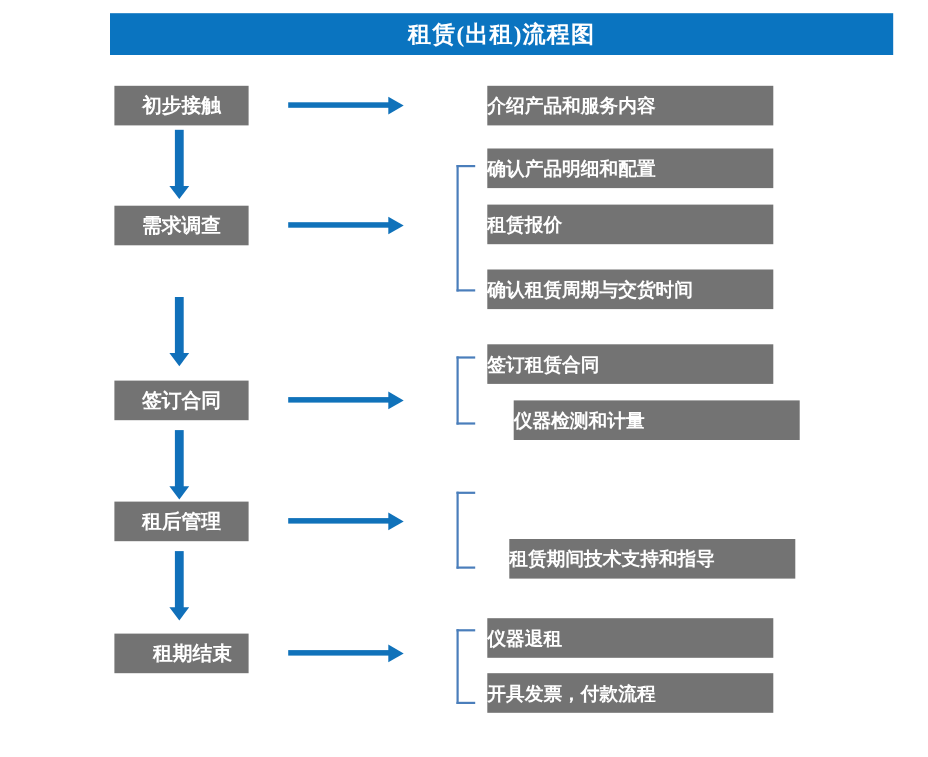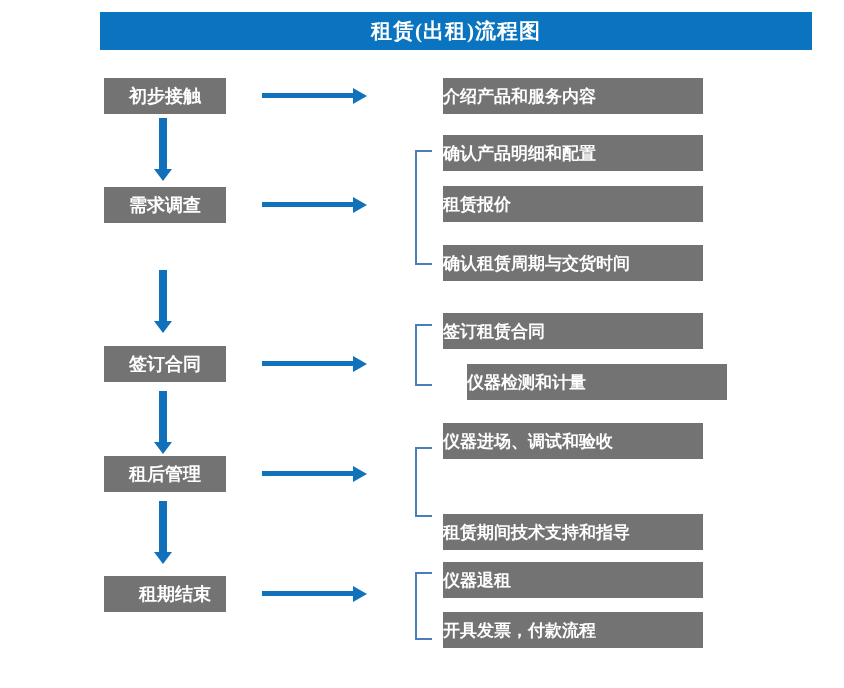--- a/index.html
+++ b/index.html
@@ -141,22 +141,21 @@
   <div class="node detail" style="top:364px;margin-left:24px;">仪器检测和计量</div>
 
   <div class="v-arrow" style="top:391px; height:52px;"></div>
 
   <div class="node stage" style="top:456px;">租后管理</div>
 
   <div class="h-arrow" style="top:471px;"></div>
 
   <div class="bracket" style="top:447px; height:70px;"></div>
 
-  <div class="node detail" style="top:423px;">仪器进场、调试和验收</div>
-  <div class="node detail" style="top:514px;">租赁期间技术支持和指导</div>
+  <div class="node detail" style="top:490px;margin-left:20px;">租赁期间技术支持和指导</div>
 
   <div class="v-arrow" style="top:501px; height:52px;"></div>
 
   <div class="node stage" style="top:576px;padding-left:20px;">租期结束</div>
 
   <div class="h-arrow" style="top:591px;"></div>
 
   <div class="bracket" style="top:572px; height:68px;"></div>
 
   <div class="node detail" style="top:612px;">开具发票，付款流程</div>

